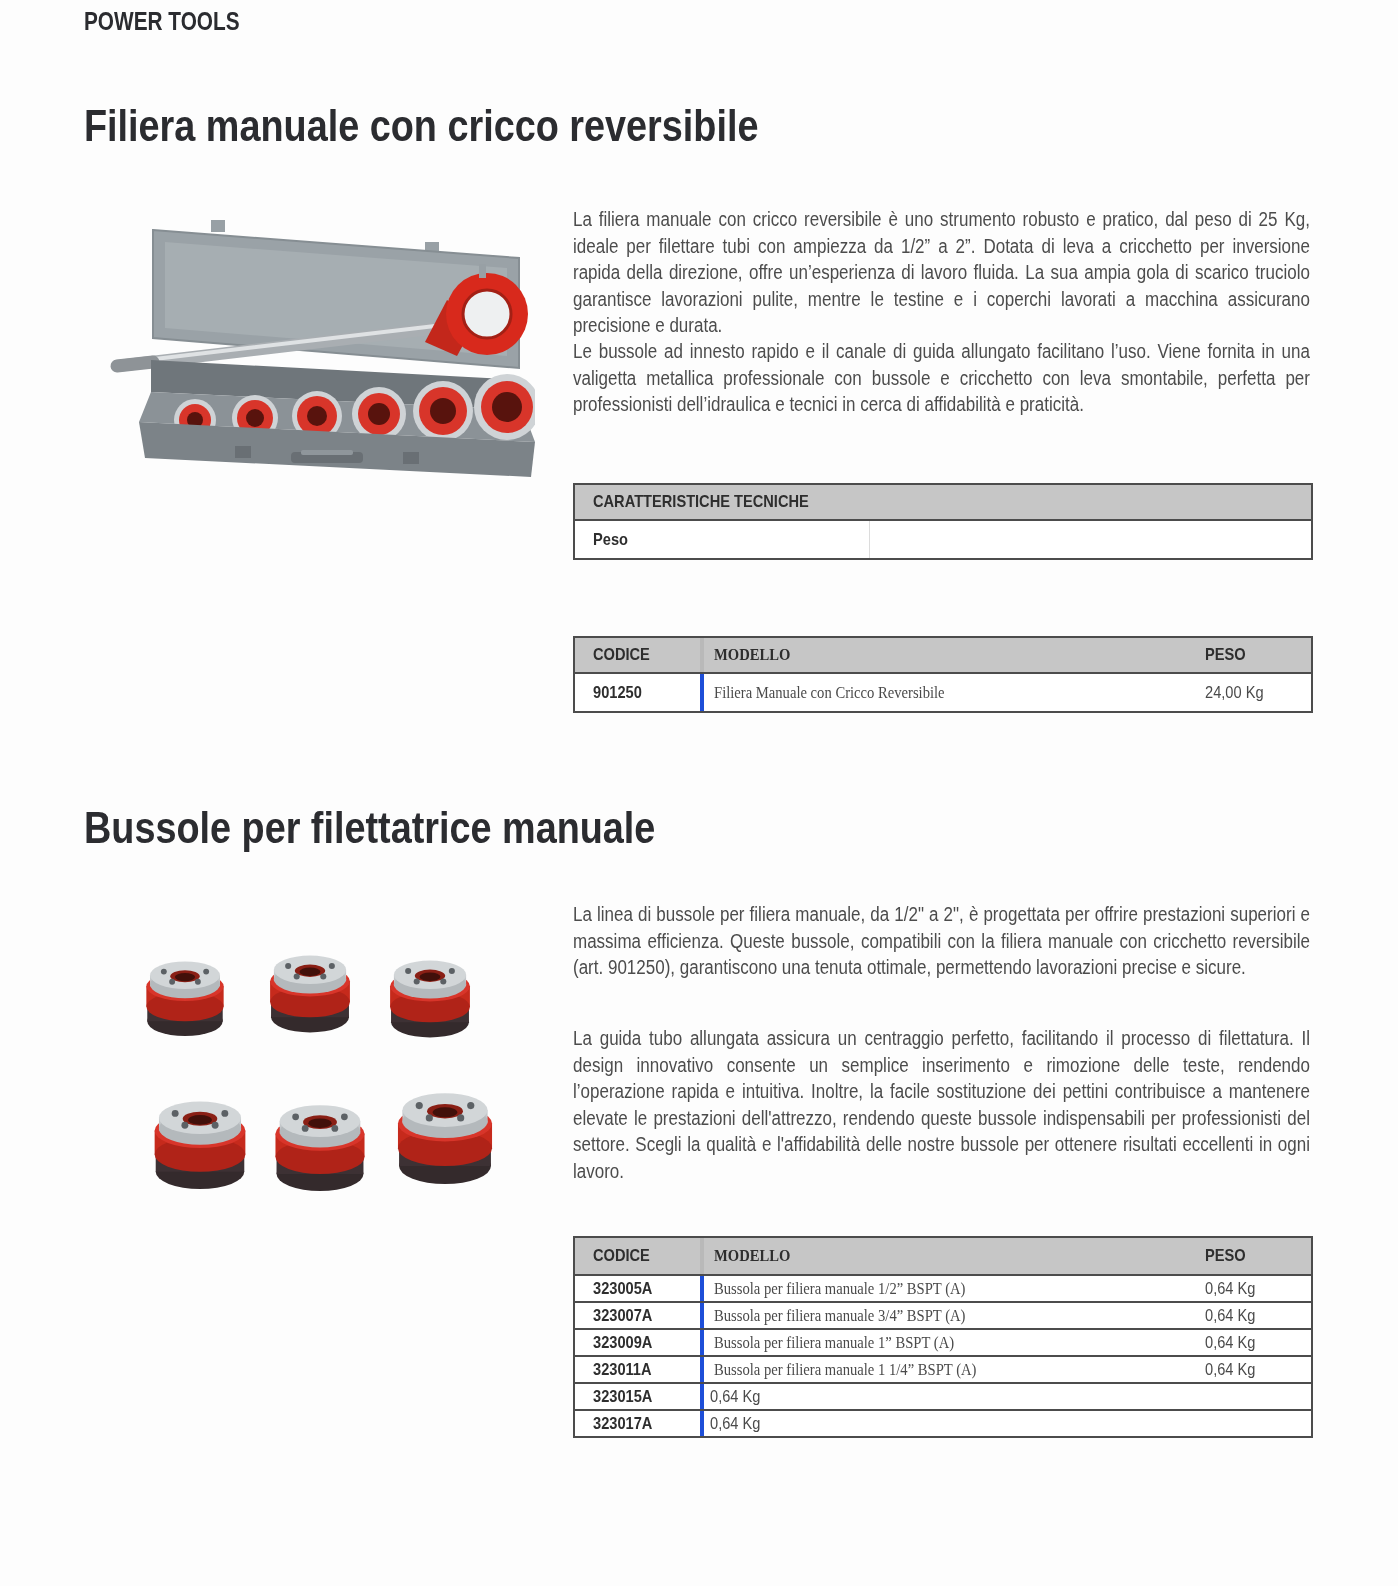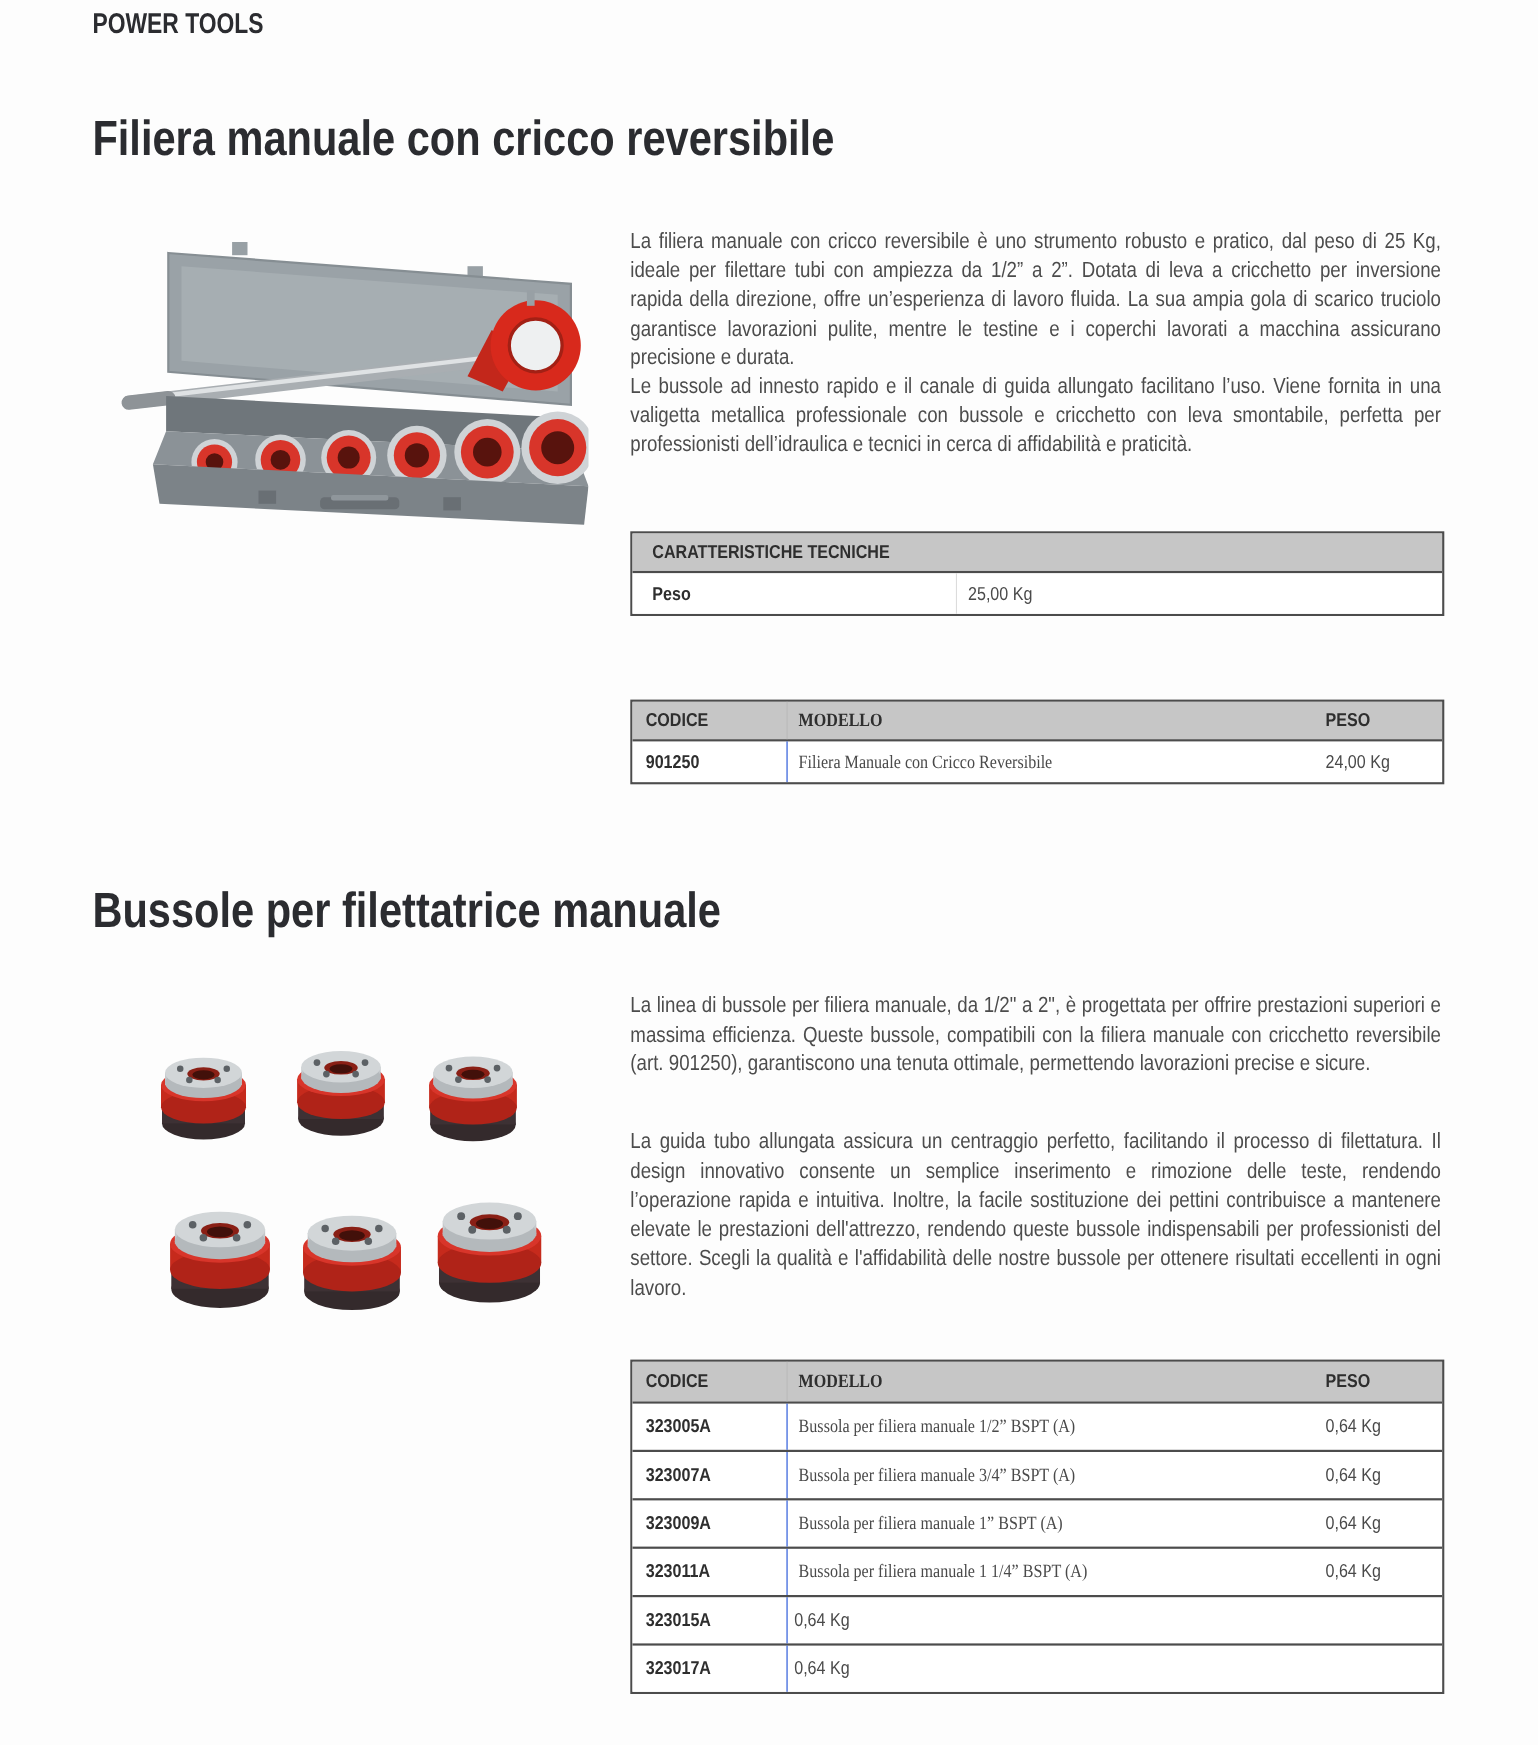--- a/index.html
+++ b/index.html
@@ -35,26 +35,26 @@
     position:absolute; left:573px; width:740px;
     border:2px solid #4c4c4c; background:#fff; font-size:17px; color:#4a4a4a;
   }
   #spec-table { top:483px; }
   #prod-table1 { top:636px; }
   #prod-table2 { top:1236px; }
 
   .tr { display:flex; align-items:stretch; border-top:2px solid #4c4c4c; height:39px; background:#fff; }
   .th { background:#c6c6c6; border-top:none; color:#2e2e2e; font-weight:bold; height:34px; }
   #prod-table2 .th { height:36px; }
-  #prod-table2 .tr:not(.th) { height:44px; }
+  #prod-table2 .tr:not(.th) { height:27px; }
 
   .cell { display:flex; align-items:center; }
   .c-label { flex:0 0 295px; padding-left:18px; border-right:1px solid #dcdcdc;align-items:center; }
   .c-val   { flex:1; padding-left:10px; }
-  .c-code  { flex:0 0 129px; border-right:1px solid #1d4ed8;margin-left:12px; }
+  .c-code  { flex:0 0 129px; padding-left:18px; border-right:4px solid #1d4ed8; }
   .c-model { flex:1; padding-left:10px;font-family:Liberation Serif, serif; }
   .c-peso  { flex:0 0 112px; padding-left:6px; }
   .b { font-weight:bold; color:#2e2e2e; }
   .th .c-code, .th .c-label { border-right-color:#b9b9b9; }
 </style>
 </head>
 <body>
 
 <div class="eyebrow">
   <span class="cond">POWER TOOLS</span>
@@ -135,23 +135,20 @@
 
 <div class="tbl" id="spec-table">
   <div class="tr th">
     <div class="cell c-label" style="flex:1;border-right:none;">
       <span class="cond">CARATTERISTICHE TECNICHE</span>
     </div>
   </div>
   <div class="tr">
     <div class="cell c-label">
         <span class="cond b">Peso</span>
-      </div>
-    <div class="cell c-val">
-        <span class="cond">25,00 Kg</span>
       </div>
   </div>
 </div>
 
 <div class="tbl" id="prod-table1">
   <div class="tr th">
     <div class="cell c-code">
         <span class="cond">CODICE</span>
       </div>
     <div class="cell c-model">

